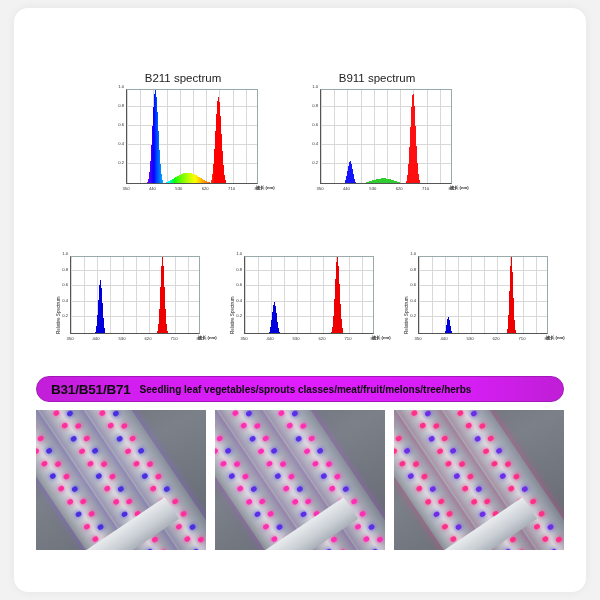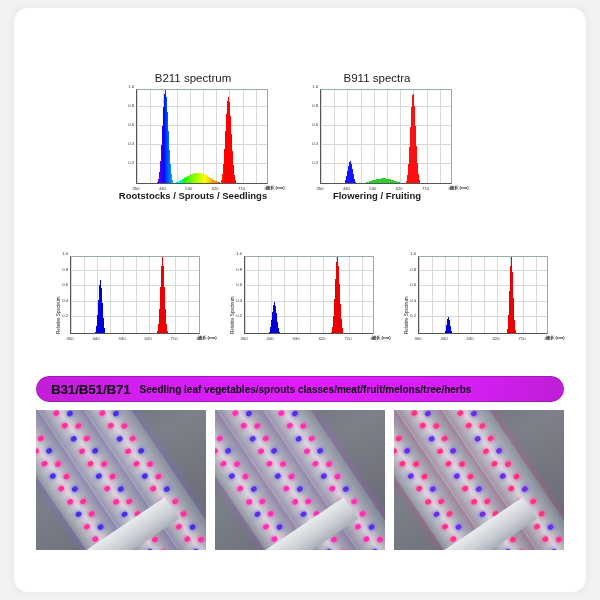--- a/index.html
+++ b/index.html
@@ -383,21 +383,21 @@
             <div style="position: absolute; left: 2px; top: 167.2px; width: 6px; height: 5px; border-radius: 50%; background: rgb(255, 47, 138); box-shadow: rgb(255, 47, 138) 0px 0px 5px;"></div>
             <div style="position: absolute; left: 13px; top: 174.8px; width: 6px; height: 5px; border-radius: 50%; background: rgb(255, 47, 138); box-shadow: rgb(255, 47, 138) 0px 0px 5px;"></div>
             <div style="position: absolute; left: 2px; top: 182.4px; width: 6px; height: 5px; border-radius: 50%; background: rgb(107, 47, 232); box-shadow: rgb(107, 47, 232) 0px 0px 5px;"></div>
             <div style="position: absolute; left: 13px; top: 190px; width: 6px; height: 5px; border-radius: 50%; background: rgb(255, 47, 138); box-shadow: rgb(255, 47, 138) 0px 0px 5px;"></div>
           </div>
         </div>
         <div style="position: absolute; left: 28px; bottom: -4px; width: 118px; height: 26px; background: linear-gradient(rgb(233, 236, 238) 0%, rgb(201, 206, 212) 60%, rgb(170, 176, 184) 100%); transform: rotate(-34deg);"></div>
       </div>
   </div>
 
-<div style="position: absolute; left: 104px; top: 64px;">
+<div style="position: absolute; left: 94px; top: 64px;">
       <div class="chart-title">B211 spectrum</div>
       <div class="plotwrap" style="margin-left: 18px; position: relative;">
         <div class="plot" style="width: 132px; height: 95px;">
           <div class="grid-v" style="left: 0px;"></div>
           <div class="grid-v" style="left: 13.2px;"></div>
           <div class="grid-v" style="left: 26.4px;"></div>
           <div class="grid-v" style="left: 39.6px;"></div>
           <div class="grid-v" style="left: 52.8px;"></div>
           <div class="grid-v" style="left: 66px;"></div>
           <div class="grid-v" style="left: 79.2px;"></div>
@@ -510,24 +510,23 @@
         <div class="ytick" style="bottom: 76px; margin-bottom: -2px;">0.8</div>
         <div class="ytick" style="bottom: 95px; margin-bottom: -2px;">1.0</div>
         <div class="xtick" style="left: 0px;">350</div>
         <div class="xtick" style="left: 26.4px;">440</div>
         <div class="xtick" style="left: 52.8px;">530</div>
         <div class="xtick" style="left: 79.2px;">620</div>
         <div class="xtick" style="left: 105.6px;">710</div>
         <div class="xtick" style="left: 132px;">800</div>
         <div class="xunit" style="left: 130px;">波长 (nm)</div>
       </div>
-      <div class="cap" style="width: 150px;">Rootstocks / Sprouts / Seedlings</div>
     </div>
     <div style="position: absolute; left: 288px; top: 64px;">
-      <div class="chart-title">B911 spectra</div>
+      <div class="chart-title">B911 spectrum</div>
       <div class="plotwrap" style="margin-left: 18px; position: relative;">
         <div class="plot" style="width: 132px; height: 95px;">
           <div class="grid-v" style="left: 0px;"></div>
           <div class="grid-v" style="left: 13.2px;"></div>
           <div class="grid-v" style="left: 26.4px;"></div>
           <div class="grid-v" style="left: 39.6px;"></div>
           <div class="grid-v" style="left: 52.8px;"></div>
           <div class="grid-v" style="left: 66px;"></div>
           <div class="grid-v" style="left: 79.2px;"></div>
           <div class="grid-v" style="left: 92.4px;"></div>
@@ -627,21 +626,20 @@
         <div class="ytick" style="bottom: 76px; margin-bottom: -2px;">0.8</div>
         <div class="ytick" style="bottom: 95px; margin-bottom: -2px;">1.0</div>
         <div class="xtick" style="left: 0px;">350</div>
         <div class="xtick" style="left: 26.4px;">440</div>
         <div class="xtick" style="left: 52.8px;">530</div>
         <div class="xtick" style="left: 79.2px;">620</div>
         <div class="xtick" style="left: 105.6px;">710</div>
         <div class="xtick" style="left: 132px;">800</div>
         <div class="xunit" style="left: 130px;">波长 (nm)</div>
       </div>
-      <div class="cap" style="width: 150px;">Flowering / Fruiting</div>
     </div>
     <div style="position: absolute; left: 30px; top: 248px;">
       <div class="plotwrap" style="margin-left: 26px; position: relative;">
         <div class="plot" style="width: 130px; height: 78px;">
           <div class="grid-v" style="left: 0px;"></div>
           <div class="grid-v" style="left: 13px;"></div>
           <div class="grid-v" style="left: 26px;"></div>
           <div class="grid-v" style="left: 39px;"></div>
           <div class="grid-v" style="left: 52px;"></div>
           <div class="grid-v" style="left: 65px;"></div>

